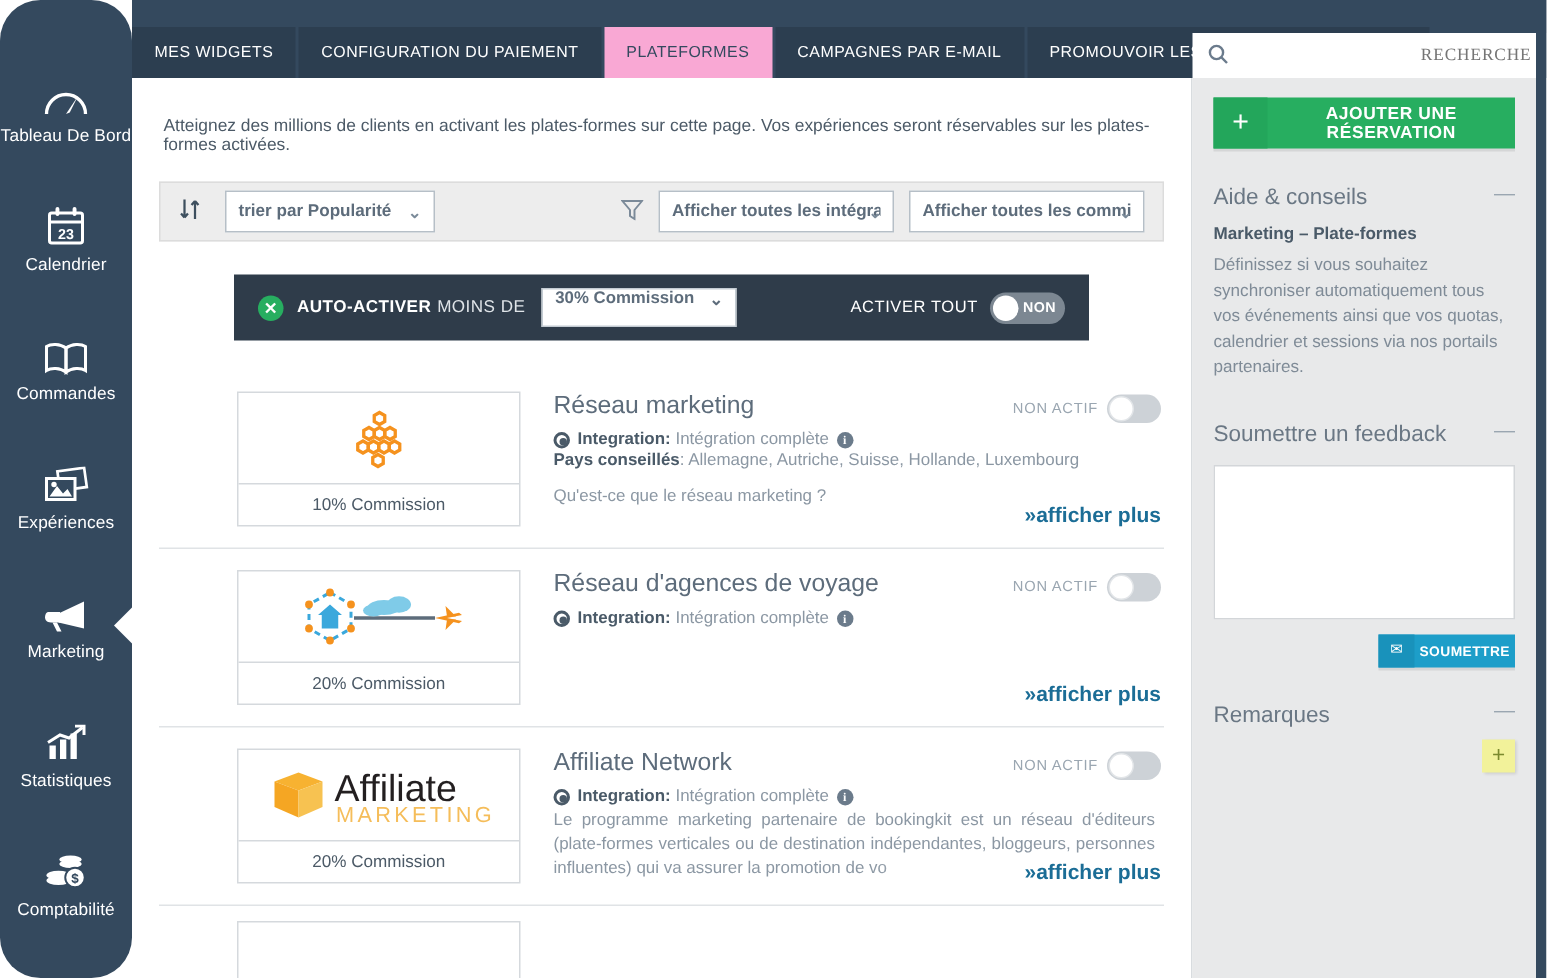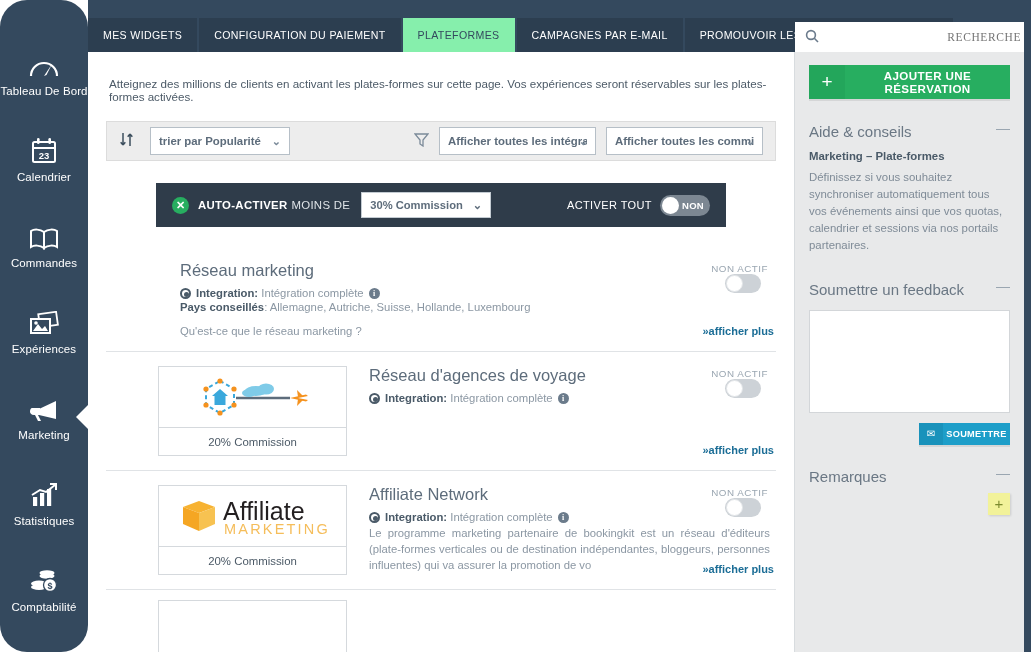--- a/index.html
+++ b/index.html
@@ -34,21 +34,21 @@
   #topbar {
     position: absolute; left: 88px; top: 0; width: 943px; height: 52px;
     background: #34495e;
   }
   #tabs { position: absolute; left: 0; top: 18px; height: 34px; display: flex; align-items: stretch; }
   .tab {
     background: #2c3e50; color: #ffffff; font-size: 10.6px; letter-spacing: .35px;
     padding: 0 15px; display: flex; align-items: center; cursor: pointer;
     margin-right: 2px; white-space: nowrap;
   }
-  .tab.active { background: #86efac; color: #34495e; }
+  .tab.active { background: #f9a8d4; color: #34495e; }
 
   #searchbox {
     position: absolute; right: 0; top: 22px; width: 236px; height: 30px;
     background: #ffffff; display: flex; align-items: center; padding: 0 10px;
   }
   #searchbox .sicon { color: #6b7b8c; font-size: 14px; }
   #searchbox input {
     flex: 1; border: 0; outline: none; text-align: right; font-size: 11.5px;
     letter-spacing: .6px; color: #8a98a5; font-family: Liberation Serif, serif;
   }
@@ -86,21 +86,21 @@
   }
   .greencheck {
     width: 17px; height: 17px; border-radius: 50%; background: #27ae60;
     color: #ffffff; font-size: 11px; display: flex; align-items: center;
     justify-content: center; margin-right: 9px; font-weight: bold;
   }
   #autobar .t1 { font-size: 11.4px; font-weight: bold; letter-spacing: .3px; }
   #autobar .t2 { font-size: 11.4px; letter-spacing: .3px; margin-left: 4px; color: #dfe4e8; }
   #commsel {
     background: #ffffff; border: 1px solid #c3cbd2; height: 26px; width: 130px;
-    margin-left: 11px; display: flex; align-items: center; justify-content: space-between;
+    margin-left: 11px; display: flex; align-items: flex-start; justify-content: space-between;
     padding: 0 8px; font-size: 11.2px; color: #5d6c7b; font-weight: bold; cursor: pointer;
   }
   #autobar .right { margin-left: auto; display: flex; align-items: center; }
   #autobar .right .lab { font-size: 11px; letter-spacing: .4px; margin-right: 8px; }
   .toggle-dark {
     width: 50px; height: 21px; border-radius: 11px; background: #7c8792;
     position: relative; display: flex; align-items: center; cursor: pointer;
   }
   .toggle-dark .knob {
     width: 17px; height: 17px; border-radius: 50%; background: #ffffff;
@@ -116,21 +116,21 @@
   .card { display: flex; padding: 14px 2px 14px 52px; border-bottom: 1px solid #e0e3e6; }
   .card:last-child { border-bottom: none; }
   .logo-box { width: 189px; border: 1px solid #d5d9dd; flex-shrink: 0; }
   .logo-art { height: 60px; display: flex; align-items: center; justify-content: center; }
   .logo-cap {
     border-top: 1px solid #d5d9dd; height: 28px; display: flex;
     align-items: center; justify-content: center; font-size: 11.4px; color: #4c5a67;
   }
   .card-body { flex: 1; padding-left: 22px; position: relative; padding-right: 4px; }
   .card-title { font-size: 16.5px; color: #5d6c7b; margin-bottom: 7px; }
-  .status { position: absolute; right: 0; top: 2px; display: flex; align-items: center; flex-direction: column; }
+  .status { position: absolute; right: 0; top: 2px; display: flex; align-items: center; }
   .status .lab { font-size: 9.8px; color: #9aa6b1; letter-spacing: .5px; margin-right: 6px; }
   .toggle-light {
     width: 36px; height: 19px; border-radius: 10px; background: #cdd2d7;
     position: relative; display: flex; align-items: center; cursor: pointer;
   }
   .toggle-light .knob {
     width: 17px; height: 17px; border-radius: 50%; background: #ffffff;
     position: absolute; left: 1px; border: 1px solid #e2e5e8;
   }
   .int-row { font-size: 11.3px; color: #8b97a3; display: flex; align-items: center; }
@@ -154,21 +154,21 @@
   .desc {
     font-size: 11.3px; color: #8b97a3; line-height: 1.42; margin-top: 2px;
     text-align: justify; max-height: 48px; overflow: hidden; position: relative;
   }
   .desc.fade::after {
     content: ""; position: absolute; right: 0; bottom: 0; width: 190px; height: 17px;
     background: linear-gradient(to right, rgba(255,255,255,0), #ffffff 62%);
   }
   .q-line { font-size: 11.3px; color: #8b97a3; margin-top: 12px; }
   .more {
-    position: absolute; right: 0; bottom: 0; font-size: 11px; color: #1b6d96;
+    position: absolute; right: 0; bottom: 0; font-size: 14px; color: #1b6d96;
     font-weight: bold; cursor: pointer; background: #ffffff; padding-left: 6px;
   }
 
   
   #rightpanel {
     position: absolute; left: 795px; top: 52px; width: 229px; height: 600px;
     background: #e8e9ea; padding: 0 14px; overflow: hidden;
   }
   #addbtn {
     margin-top: 13px; height: 34px; background: #27ae60; display: flex;
@@ -356,20 +356,38 @@
       <div class="toggle-dark">
         <span class="knob"></span>
         <span class="state">NON</span>
       </div>
     </div>
   </div>
 
   <div id="cards">
 
     <div class="card">
+      <div class="logo-box">
+        <div class="logo-art">
+          <svg width="46" height="46" viewBox="0 0 46 46">
+            <g fill="none" stroke="#f5921e" stroke-width="2.2">
+              <polygon points="23,6 26.5,8 26.5,12 23,14 19.5,12 19.5,8"></polygon>
+              <polygon points="16,16 19.5,18 19.5,22 16,24 12.5,22 12.5,18"></polygon>
+              <polygon points="23,16 26.5,18 26.5,22 23,24 19.5,22 19.5,18"></polygon>
+              <polygon points="30,16 33.5,18 33.5,22 30,24 26.5,22 26.5,18"></polygon>
+              <polygon points="12,25 15.5,27 15.5,31 12,33 8.5,31 8.5,27"></polygon>
+              <polygon points="19,25 22.5,27 22.5,31 19,33 15.5,31 15.5,27"></polygon>
+              <polygon points="26,25 29.5,27 29.5,31 26,33 22.5,31 22.5,27"></polygon>
+              <polygon points="33,25 36.5,27 36.5,31 33,33 29.5,31 29.5,27"></polygon>
+              <polygon points="22,34 25.5,36 25.5,40 22,42 18.5,40 18.5,36"></polygon>
+            </g>
+          </svg>
+        </div>
+        <div class="logo-cap">10% Commission</div>
+      </div>
       <div class="card-body">
         <div class="status">
           <span class="lab">NON ACTIF</span>
           <div class="toggle-light">
             <span class="knob"></span>
           </div>
         </div>
         <div class="card-title">Réseau marketing</div>
         <div class="int-row">
           <span class="radio"></span>

